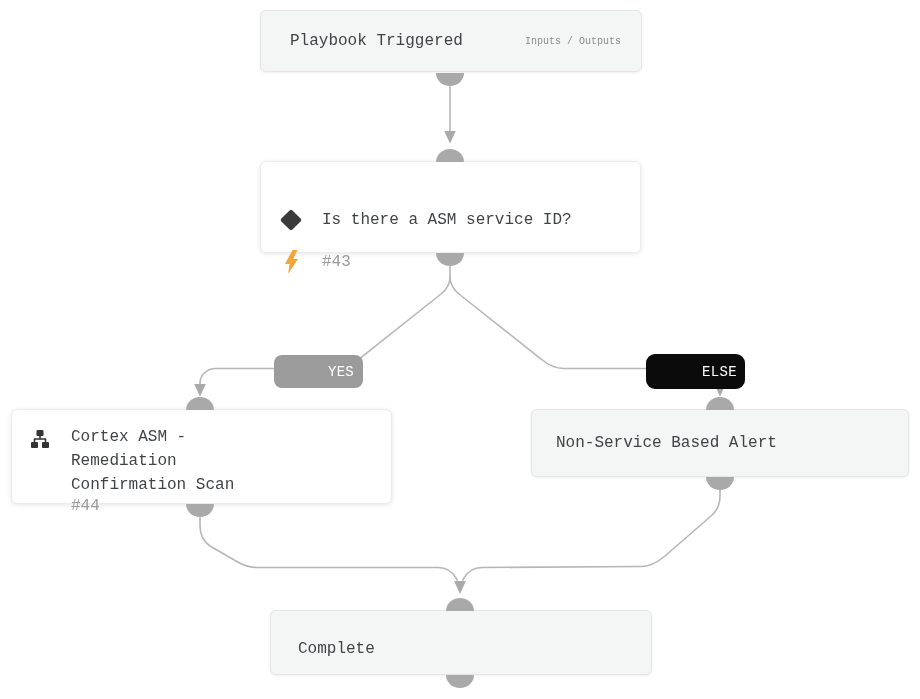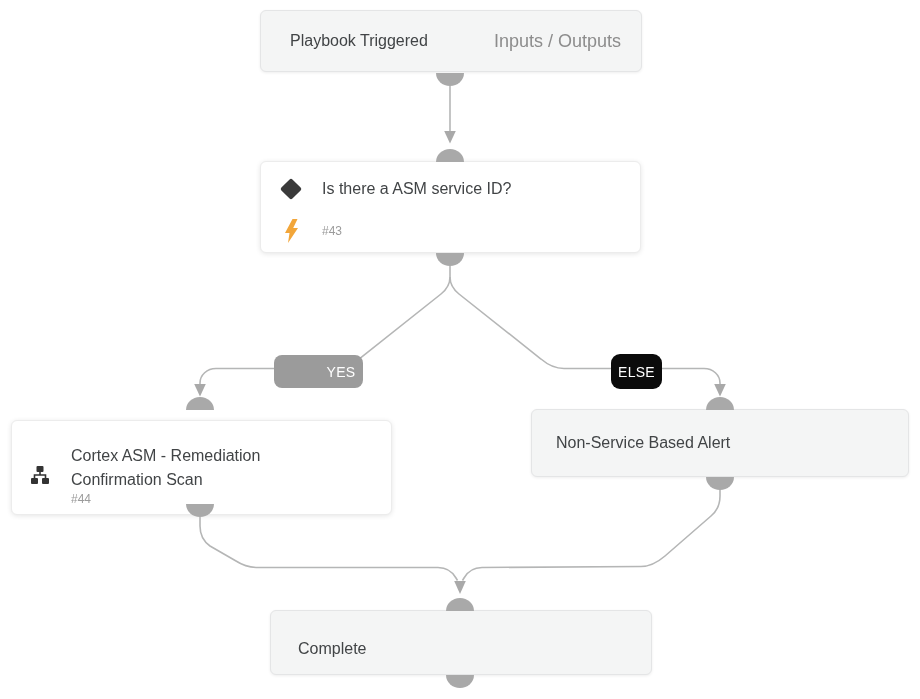--- a/index.html
+++ b/index.html
@@ -2,21 +2,21 @@
 <html style="--connector: #b5b6b6; --nub: #a9a9a9; --node-gray-bg: #f4f5f5; --node-white-bg: #ffffff; --node-border: #e4e5e6; --node-border-light: #ececec; --title-text: #414446; --muted-text: #9b9b9b; --muted-text2: #8c8c8c; --yes-badge-bg: #9b9b9b; --else-badge-bg: #0b0b0b; --badge-text: #ffffff; --diamond-icon: #3a3a3a; --bolt-icon: #f2a63a; --sitemap-icon: #333333;"><head>
 <meta charset="utf-8">
 <style>
   html, body { margin: 0; padding: 0; background: #ffffff; }
   #canvas {
     position: relative;
     width: 920px;
     height: 699px;
     overflow: hidden;
     background: #ffffff;
-    font-family: Liberation Sans, sans-serif;
+    font-family: Liberation Mono, monospace;
   }
 
   
   #wires {
     position: absolute;
     left: 0; top: 0;
     width: 920px; height: 699px;
     pointer-events: none;
     z-index: 2;
   }
@@ -40,51 +40,51 @@
     border: 1px solid var(--node-border-light, #ececec);
     box-shadow: 0 1px 5px rgba(0,0,0,0.10);
   }
 
   .node-title {
     font-size: 16px;
     color: var(--title-text, #414446);
     line-height: 24px;
   }
   .node-id {
-    font-size: 12px;
+    font-size: 16px;
     color: var(--muted-text, #9b9b9b);
   }
   .io-link {
-    font-size: 18px;
+    font-size: 10px;
     color: var(--muted-text2, #8c8c8c);
   }
 
   
   #node-playbook {
     left: 260px; top: 10px; width: 382px; height: 62px;
     display: flex; align-items: center; justify-content: space-between;
     padding: 0 20px 0 29px;
   }
 
   
   #node-condition {
     left: 260px; top: 161px; width: 381px; height: 92px;
     padding: 14px 18px 0 17px;
   }
-  #node-condition .row1 { display: flex; align-items: center; }
+  #node-condition .row1 { display: flex; align-items: center; margin-top: 31px; }
   #node-condition .row2 { display: flex; align-items: center; margin-top: 17px; }
   .icon-col { width: 26px; display: flex; justify-content: center; flex: none; }
   #node-condition .node-title { margin-left: 18px; }
   #node-condition .node-id { margin-left: 18px; }
 
   
   #node-yes-task {
-    left: 11px; top: 420px; width: 381px; height: 95px;
+    left: 11px; top: 409px; width: 381px; height: 95px;
     padding: 15px 18px 0 18px;
-    display: flex; align-items: center;
+    display: flex; align-items: flex-start;
   }
   #node-yes-task .icon-wrap { margin-top: 4px; flex: none; }
   #node-yes-task .text-col { margin-left: 21px; }
   #node-yes-task .node-title { width: 225px; }
   #node-yes-task .node-id { display: block; }
 
   
   #node-else-task {
     left: 531px; top: 409px; width: 378px; height: 68px;
     display: flex; align-items: center;
@@ -107,23 +107,24 @@
     font-size: 14px;
     letter-spacing: 0.3px;
   }
   #badge-yes {
     left: 274px; top: 355px; width: 44px; height: 33px;
     background: var(--yes-badge-bg, #9b9b9b);
     border-radius: 8px;
     padding-left: 45px;
   }
   #badge-else {
-    left: 611px; top: 354px; width: 51px; height: 35px;
+    left: 646px; top: 354px; width: 51px; height: 35px;
     background: var(--else-badge-bg, #0b0b0b);
     border-radius: 9px;
+    padding-left: 48px;
   }
 </style>
 </head>
 <body>
 
 <div id="canvas">
 
   <div class="node gray" id="node-playbook">
     <span class="node-title">Playbook Triggered</span>
     <span class="io-link">Inputs / Outputs</span>

